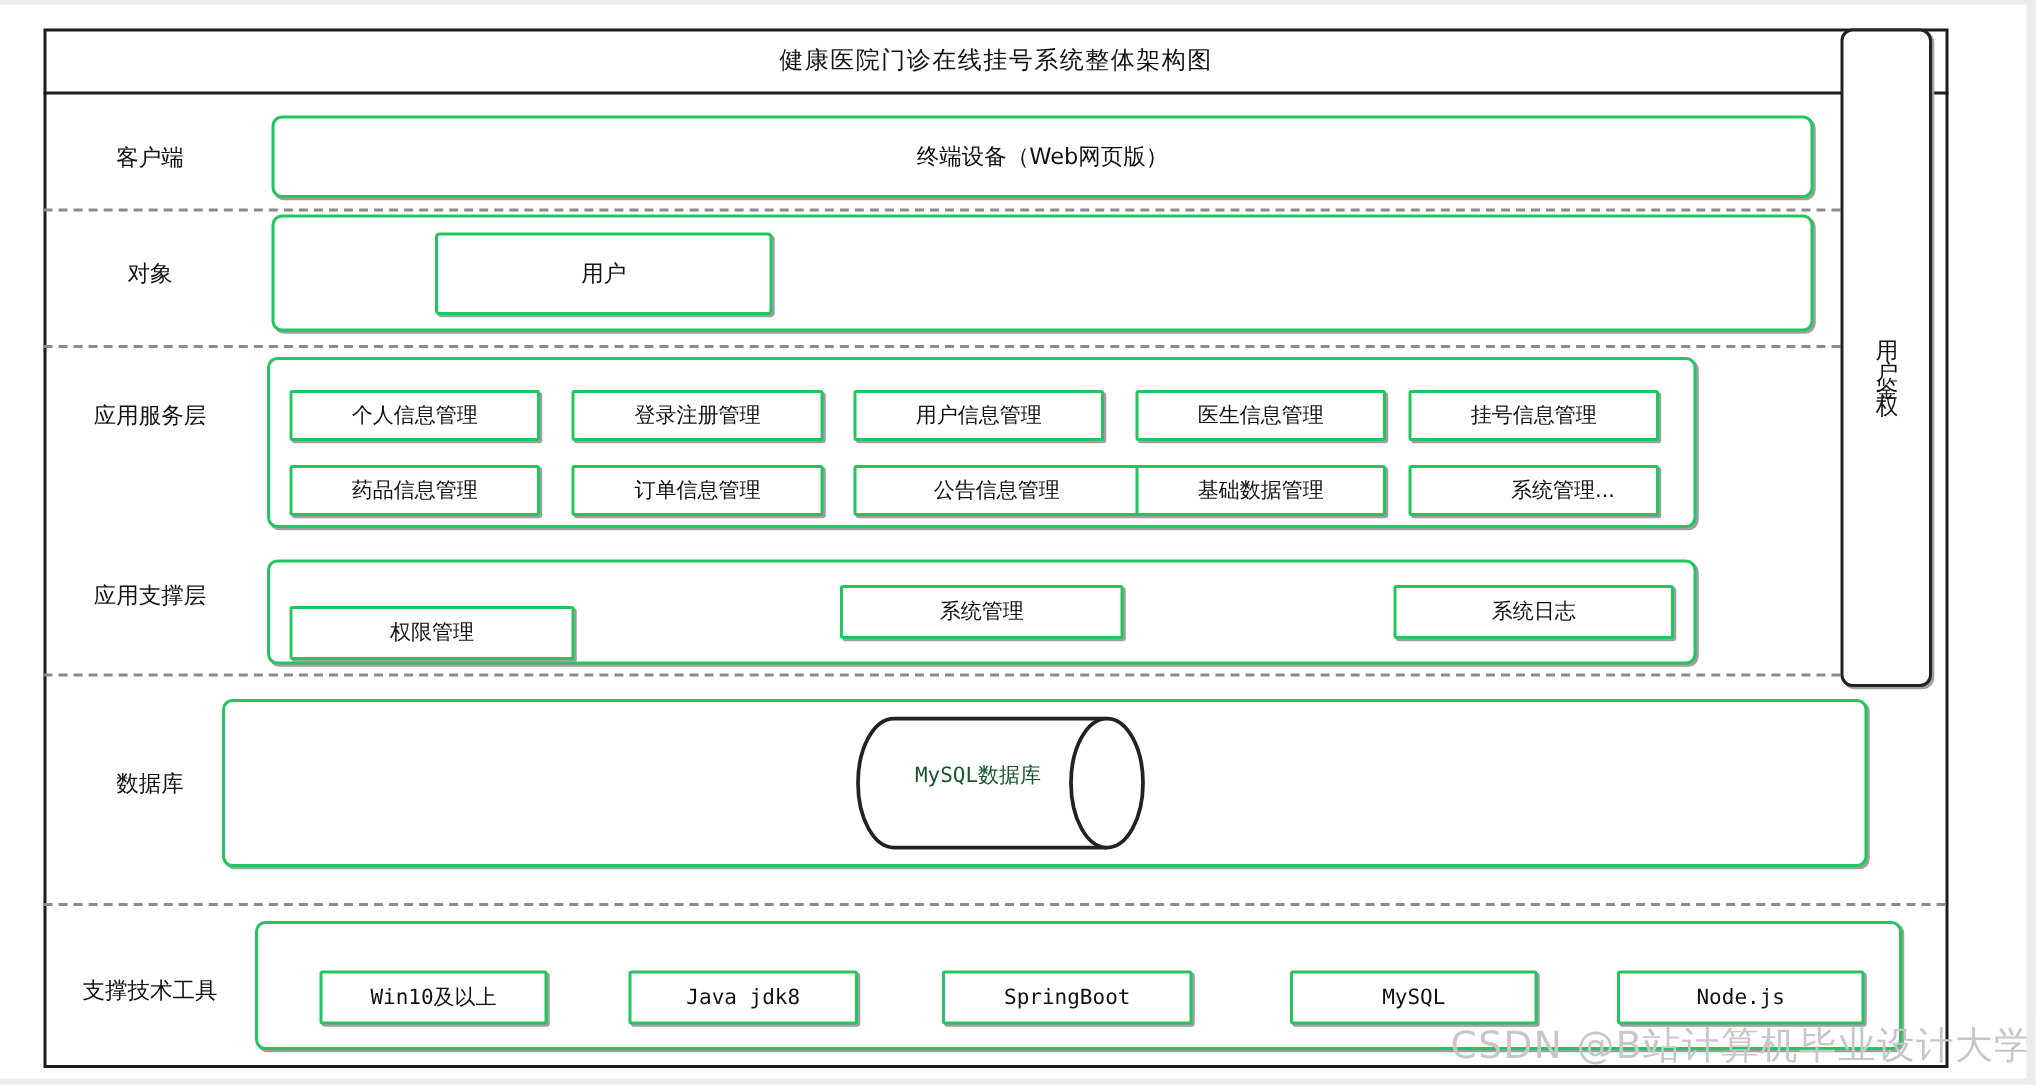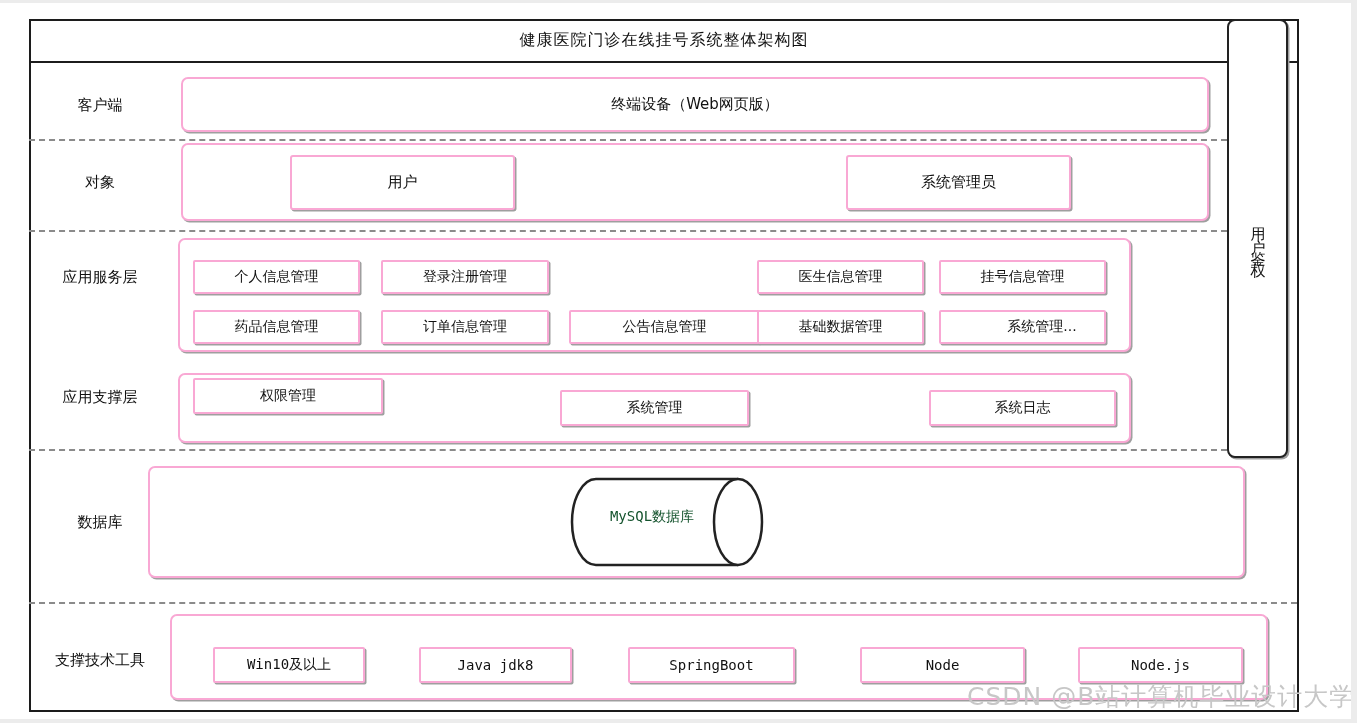--- a/index.html
+++ b/index.html
@@ -24,21 +24,21 @@
     font-size:16px; color:#111; letter-spacing:1px; z-index:2;
   }
   .dashed{
     position:absolute; height:0; border-top:2px dashed #8b8b8b; z-index:1;
   }
   .row-label{
     position:absolute; left:25px; width:150px; text-align:center;
     font-size:15px; color:#111; z-index:2;font-family:Liberation Mono, monospace;
   }
   .rbox{
-    position:absolute; border:2px solid #f9a8d4; background:#fff;
+    position:absolute; border:2px solid #22c55e; background:#fff;
     display:flex; align-items:center; justify-content:center;
     font-size:15px; color:#111; box-shadow:1.5px 1.5px 0 #9f9f9f; z-index:2;
   }
   .container{ border-radius:7px; }
   .leaf{ border-radius:3px; }
   .sharp{ border-radius:2px; font-size:14px; }
   .mono{ font-family:"DejaVu Sans Mono","Liberation Mono",monospace; }
   .auth-box{
     position:absolute; left:1227px; top:19px; width:61px; height:439px;
     border:2px solid #222; border-radius:8px; background:#fff; z-index:3;
@@ -76,52 +76,52 @@
   <div class="row-label" style="top:173px;">对象</div>
   <div class="row-label" style="top:268px;">应用服务层</div>
   <div class="row-label" style="top:388px;">应用支撑层</div>
   <div class="row-label" style="top:513px;">数据库</div>
   <div class="row-label" style="top:651px;">支撑技术工具</div>
 
   <div class="rbox container" style="left:181px; top:77px; width:1028px; height:55px;">终端设备（Web网页版）</div>
 
   <div class="rbox container" style="left:181px; top:143px; width:1028px; height:78px;"></div>
   <div class="rbox leaf" style="left:290px; top:155px; width:225px; height:55px;">用户</div>
-  <div class="rbox leaf" style="left:846px; top:155px; width:225px; height:55px;">系统管理员</div>
 
   <div class="rbox container" style="left:178px; top:238px; width:953px; height:114px;"></div>
   <div class="rbox sharp" style="left:193px; top:260px; width:167px; height:34px;">个人信息管理</div>
   <div class="rbox sharp" style="left:381px; top:260px; width:168px; height:34px;">登录注册管理</div>
+  <div class="rbox sharp" style="left:569px; top:260px; width:167px; height:34px;">用户信息管理</div>
   <div class="rbox sharp" style="left:757px; top:260px; width:167px; height:34px;text-align:center;">医生信息管理</div>
   <div class="rbox sharp" style="left:939px; top:260px; width:167px; height:34px;">挂号信息管理</div>
   <div class="rbox sharp" style="left:193px; top:310px; width:167px; height:34px;">药品信息管理</div>
   <div class="rbox sharp" style="left:381px; top:310px; width:168px; height:34px;">订单信息管理</div>
   <div class="rbox sharp" style="left:569px; top:310px; width:191px; height:34px;text-align:center;">公告信息管理</div>
   <div class="rbox sharp" style="left:757px; top:310px; width:167px; height:34px;">基础数据管理</div>
   <div class="rbox sharp" style="left:939px; top:310px; width:167px; height:34px;padding-left:39px;">系统管理...</div>
 
   <div class="rbox container" style="left:178px; top:373px; width:953px; height:70px;"></div>
-  <div class="rbox sharp" style="left:193px; top:378px; width:190px; height:36px;">权限管理</div>
+  <div class="rbox sharp" style="left:193px; top:404px; width:190px; height:36px;">权限管理</div>
   <div class="rbox sharp" style="left:560px; top:390px; width:189px; height:36px;">系统管理</div>
   <div class="rbox sharp" style="left:929px; top:390px; width:187px; height:36px;">系统日志</div>
 
   <div class="rbox container" style="left:148px; top:466px; width:1097px; height:112px;"></div>
   <div class="cyl-wrap">
     <svg width="200" height="96" viewBox="0 0 200 96">
       <path d="M 172 4 L 30 4 A 24 43 0 0 0 30 90 L 172 90" fill="#ffffff" stroke="#222222" stroke-width="2.5"></path>
       <ellipse cx="172" cy="47" rx="24" ry="43" fill="#ffffff" stroke="#222222" stroke-width="2.5"></ellipse>
     </svg>
   </div>
   <div class="cyl-label mono">MySQL数据库</div>
 
   <div class="rbox container" style="left:170px; top:614px; width:1098px; height:86px;"></div>
   <div class="rbox sharp mono" style="left:213px; top:647px; width:152px; height:36px;">Win10及以上</div>
   <div class="rbox sharp mono" style="left:419px; top:647px; width:153px; height:36px;">Java jdk8</div>
   <div class="rbox sharp mono" style="left:628px; top:647px; width:167px; height:36px;">SpringBoot</div>
-  <div class="rbox sharp mono" style="left:860px; top:647px; width:165px; height:36px;">Node</div>
+  <div class="rbox sharp mono" style="left:860px; top:647px; width:165px; height:36px;">MySQL</div>
   <div class="rbox sharp mono" style="left:1078px; top:647px; width:165px; height:36px;">Node.js</div>
 
   <div class="auth-box">
     <span class="vtext">用户鉴权</span>
   </div>
 
   <div class="watermark">CSDN @B站计算机毕业设计大学</div>
 
   <div class="edge top"></div>
   <div class="edge right"></div>

